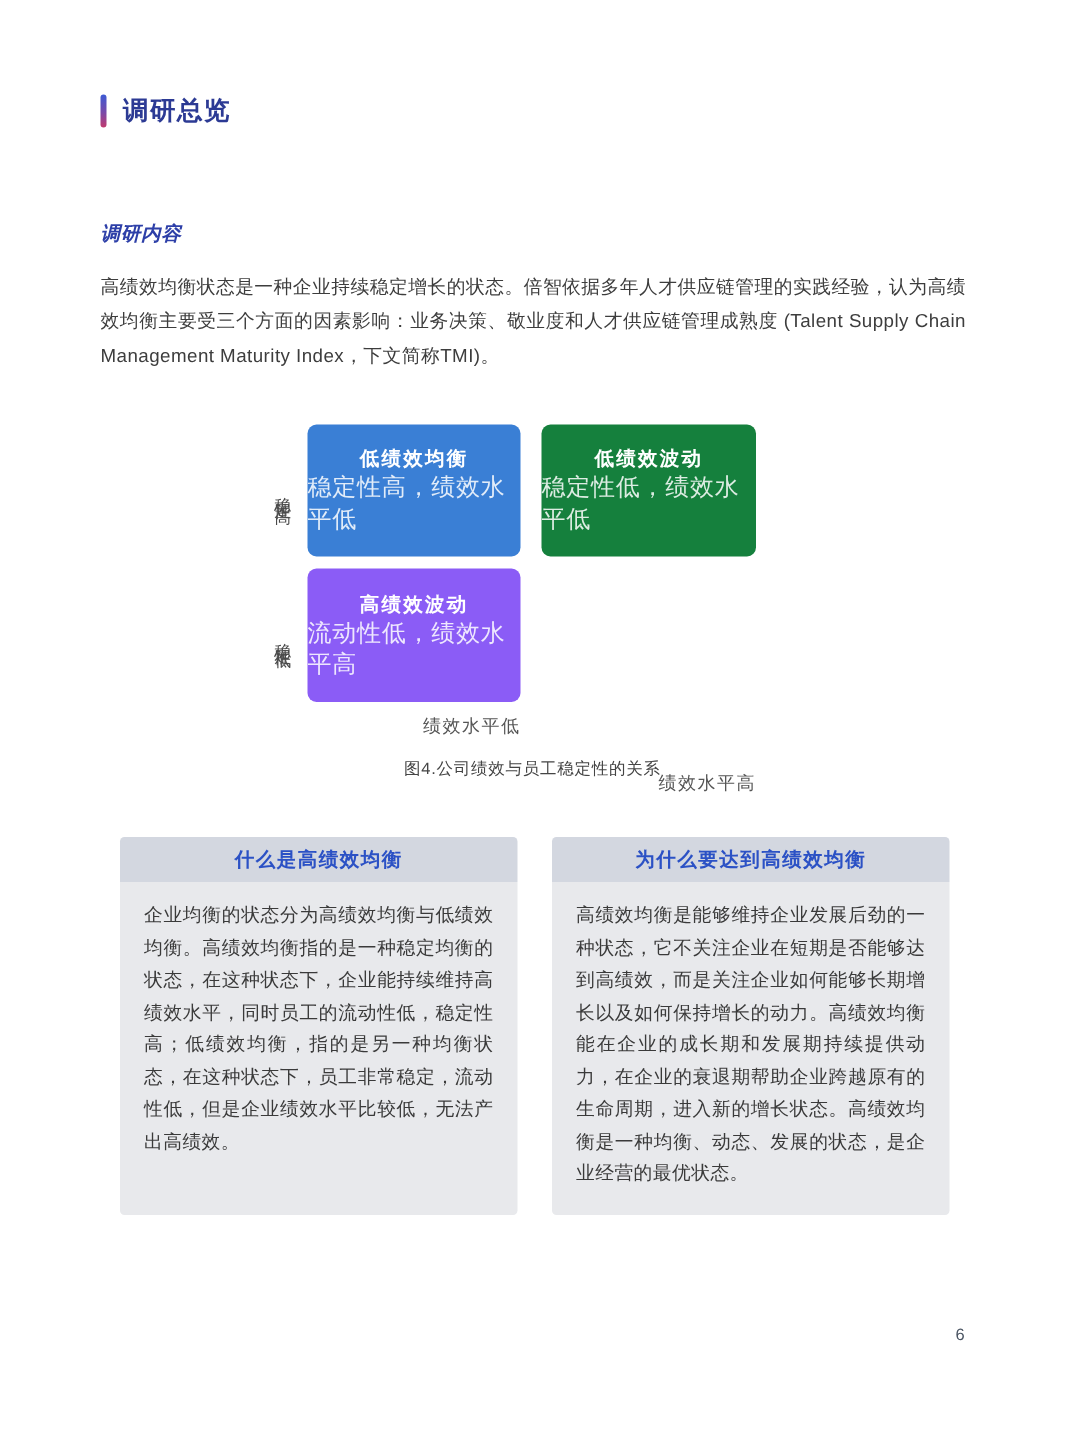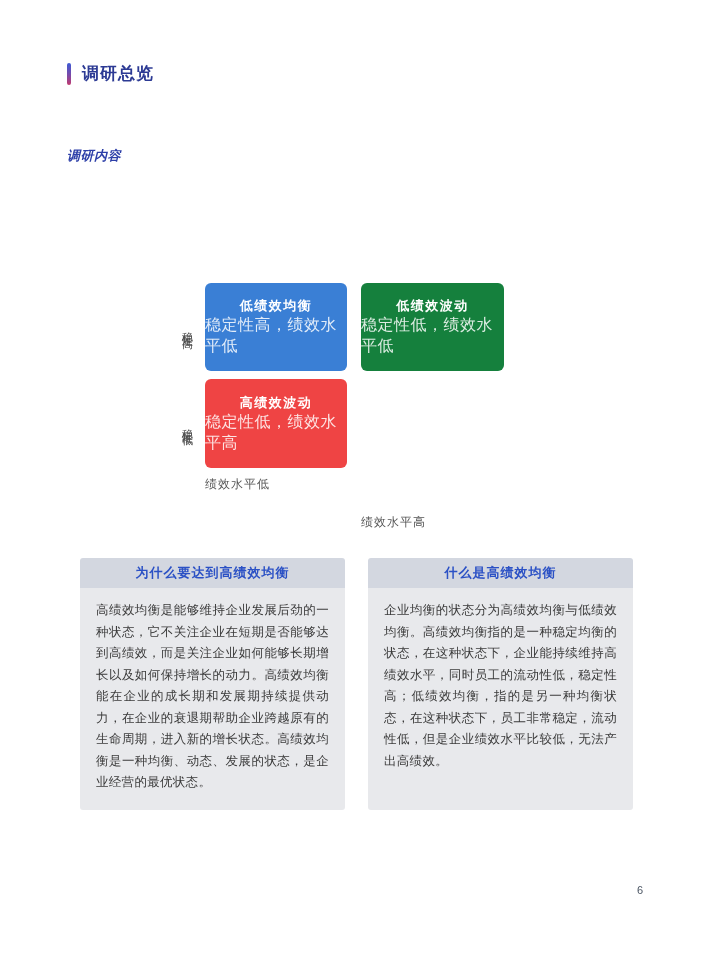--- a/index.html
+++ b/index.html
@@ -100,21 +100,21 @@
     color: #4a4a4a;
     letter-spacing: 2px;
   }
   .y-axis-label.top { top: 283px; height: 88px; }
   .y-axis-label.bottom { top: 379px; height: 89px; }
   .x-axis-label {
     position: absolute;
     top: 476px;
     font-size: 12px;
     color: #555555;
-    text-align: left;
+    text-align: right;
     letter-spacing: 1px;
   }
   .x-axis-label.left { left: 205px; width: 142px; }
   .x-axis-label.right { left: 361px; width: 143px; margin-top: 38px; }
   .figure-caption {
     position: absolute;
     left: 205px;
     top: 505px;
     width: 300px;
     text-align: center;
@@ -179,49 +179,51 @@
 
 <div class="page">
 
   <div class="title-row">
     <div class="accent-bar"></div>
     <div class="page-title">调研总览</div>
   </div>
 
   <div class="section-subtitle">调研内容</div>
 
+  <div class="intro-paragraph">高绩效均衡状态是一种企业持续稳定增长的状态。倍智依据多年人才供应链管理的实践经验，认为高绩效均衡主要受三个方面的因素影响：业务决策、敬业度和人才供应链管理成熟度 (Talent Supply Chain Management Maturity Index，下文简称TMI)。</div>
 
   <div class="y-axis-label top">稳定性高</div>
   <div class="y-axis-label bottom">稳定性低</div>
 
   <div class="matrix-grid">
     <div class="quadrant" style="background: rgb(58, 127, 213);">
       <div class="q-title">低绩效均衡</div>
       <div class="q-subtitle">稳定性高，绩效水平低</div>
     </div>
     <div class="quadrant" style="background: #15803d;">
       <div class="q-title">低绩效波动</div>
       <div class="q-subtitle">稳定性低，绩效水平低</div>
     </div>
-    <div class="quadrant" style="background: #ef4444;">
+    <div class="quadrant" style="background: #8b5cf6;">
       <div class="q-title">高绩效波动</div>
-      <div class="q-subtitle">稳定性低，绩效水平高</div>
+      <div class="q-subtitle">流动性低，绩效水平高</div>
     </div>
   </div>
 
   <div class="x-axis-label left">绩效水平低</div>
   <div class="x-axis-label right">绩效水平高</div>
 
+  <div class="figure-caption">图4.公司绩效与员工稳定性的关系</div>
 
   <div class="boxes-row">
+    <div class="info-box">
+      <div class="info-box-header">什么是高绩效均衡</div>
+      <div class="info-box-body">企业均衡的状态分为高绩效均衡与低绩效均衡。高绩效均衡指的是一种稳定均衡的状态，在这种状态下，企业能持续维持高绩效水平，同时员工的流动性低，稳定性高；低绩效均衡，指的是另一种均衡状态，在这种状态下，员工非常稳定，流动性低，但是企业绩效水平比较低，无法产出高绩效。</div>
+    </div>
     <div class="info-box">
       <div class="info-box-header">为什么要达到高绩效均衡</div>
       <div class="info-box-body">高绩效均衡是能够维持企业发展后劲的一种状态，它不关注企业在短期是否能够达到高绩效，而是关注企业如何能够长期增长以及如何保持增长的动力。高绩效均衡能在企业的成长期和发展期持续提供动力，在企业的衰退期帮助企业跨越原有的生命周期，进入新的增长状态。高绩效均衡是一种均衡、动态、发展的状态，是企业经营的最优状态。</div>
     </div>
-    <div class="info-box">
-      <div class="info-box-header">什么是高绩效均衡</div>
-      <div class="info-box-body">企业均衡的状态分为高绩效均衡与低绩效均衡。高绩效均衡指的是一种稳定均衡的状态，在这种状态下，企业能持续维持高绩效水平，同时员工的流动性低，稳定性高；低绩效均衡，指的是另一种均衡状态，在这种状态下，员工非常稳定，流动性低，但是企业绩效水平比较低，无法产出高绩效。</div>
-    </div>
   </div>
 
   <div class="page-number">6</div>
 
 </div>
 
 </body></html>

